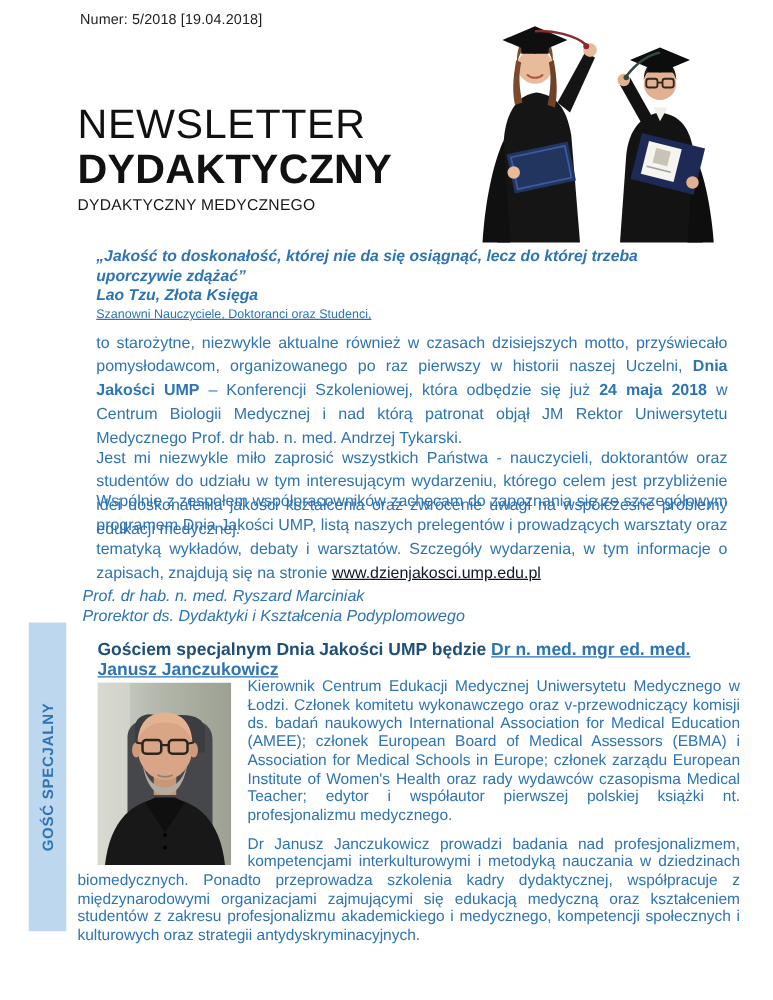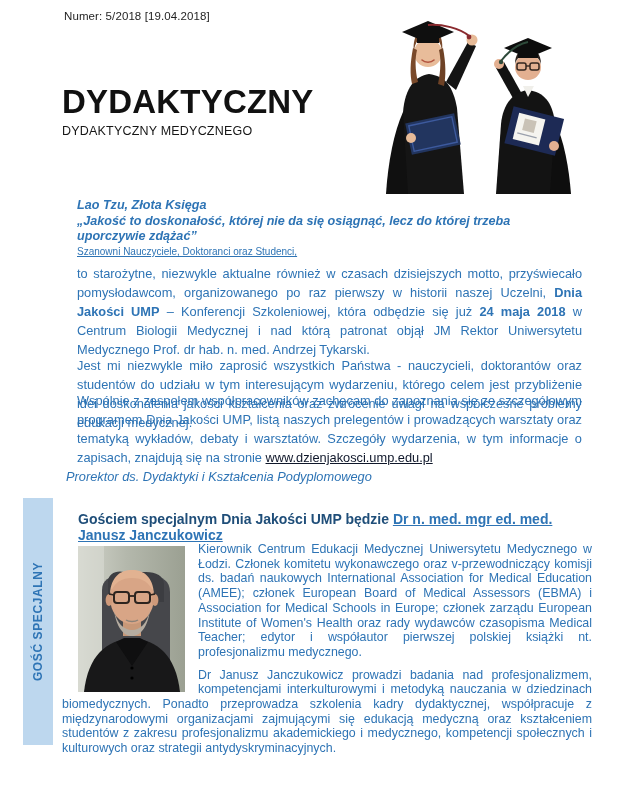--- a/index.html
+++ b/index.html
@@ -92,40 +92,42 @@
       <rect x="170" y="100" width="52" height="38" fill="#1d2a55"></rect>
       <rect x="177" y="105" width="27" height="27" fill="#f5f4ef"></rect>
       <rect x="184" y="109" width="12" height="12" fill="#c9c2b6"></rect>
       <line x1="180" y1="125" x2="200" y2="125" stroke="#9aa0ac" stroke-width="1.3"></line>
     </g>
     <circle cx="216" cy="134" r="5" fill="#e3b091"></circle>
   </g>
 </svg>
 
 <div class="abs masthead">
+  <div class="mast-line1">NEWSLETTER</div>
   <div class="mast-line2">DYDAKTYCZNY</div>
   <div class="mast-sub">
     <div>DYDAKTYCZNY MEDYCZNEGO</div>
   </div>
 </div>
 
 <div class="abs col quote">
+  <div>„Jakość to doskonałość, której nie da się osiągnąć, lecz do której trzeba uporczywie zdążać”</div>
   <div>Lao Tzu, Złota Księga</div>
-  <div>„Jakość to doskonałość, której nie da się osiągnąć, lecz do której trzeba uporczywie zdążać”</div>
 </div>
 
 <div class="abs col salutation">Szanowni Nauczyciele, Doktoranci oraz Studenci,</div>
 
 <p class="abs col body-p p1" style="margin:0;"><span>to starożytne, niezwykle aktualne również w czasach dzisiejszych motto, przyświecało pomysłodawcom, organizowanego po raz pierwszy w historii naszej Uczelni, </span><b>Dnia Jakości UMP</b><span> – Konferencji Szkoleniowej, która odbędzie się już </span><b>24 maja 2018</b><span> w Centrum Biologii Medycznej i nad którą patronat objął JM Rektor Uniwersytetu Medycznego Prof. dr hab. n. med. Andrzej Tykarski.</span></p>
 
 <p class="abs col body-p p2" style="margin:0;">Jest mi niezwykle miło zaprosić wszystkich Państwa - nauczycieli, doktorantów oraz studentów do udziału w tym interesującym wydarzeniu, którego celem jest przybliżenie idei doskonalenia jakości kształcenia oraz zwrócenie uwagi na współczesne problemy edukacji medycznej.</p>
 
 <p class="abs col body-p p3" style="margin:0;"><span>Wspólnie z zespołem współpracowników zachęcam do zapoznania się ze szczegółowym programem Dnia Jakości UMP, listą naszych prelegentów i prowadzących warsztaty oraz tematyką wykładów, debaty i warsztatów. Szczegóły wydarzenia, w tym informacje o zapisach, znajdują się na stronie </span><a class="doc-link">www.dzienjakosci.ump.edu.pl</a></p>
 
 <div class="abs signature">
+  <div>Prof. dr hab. n. med. Ryszard Marciniak</div>
   <div>Prorektor ds. Dydaktyki i Kształcenia Podyplomowego</div>
 </div>
 
 <div class="abs guest">
 
   <div class="sidebar">
     <span class="sidebar-label">GOŚĆ SPECJALNY</span>
   </div>
 
   <div class="guest-heading"><span>Gościem specjalnym Dnia Jakości UMP będzie </span><a>Dr n. med. mgr ed. med. Janusz Janczukowicz</a></div>

